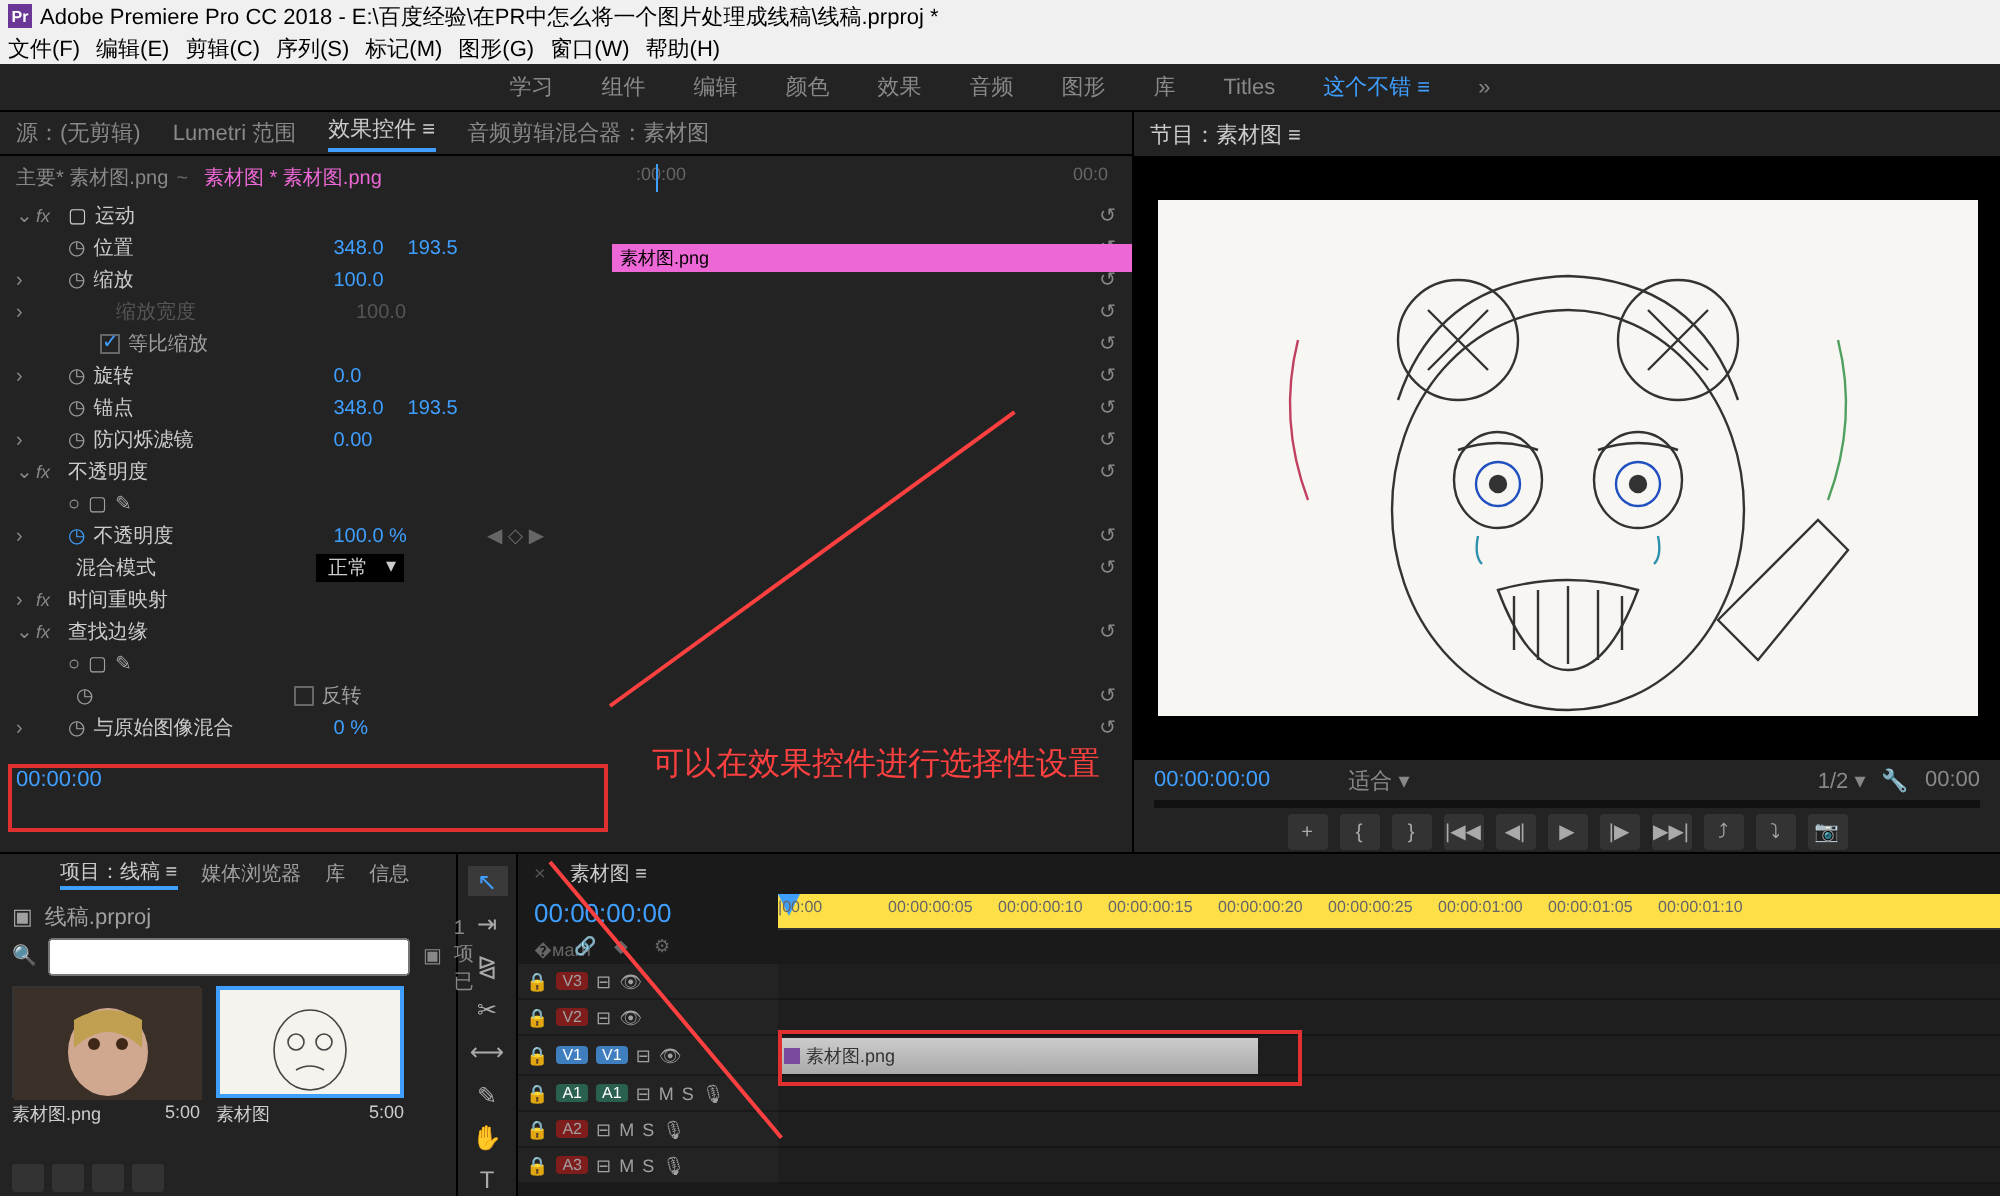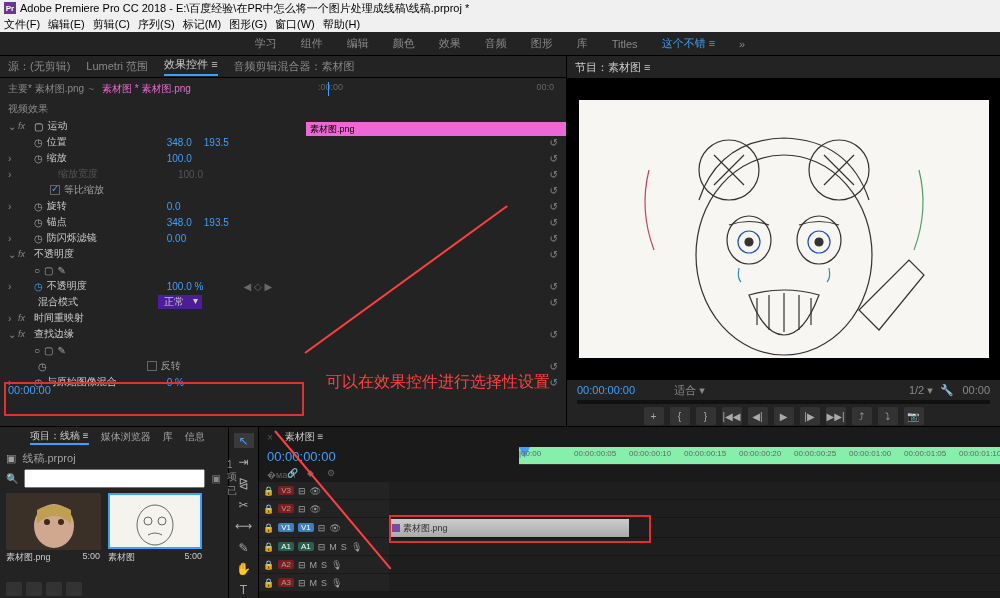--- a/index.html
+++ b/index.html
@@ -63,21 +63,21 @@
 .proj-footer .ico { width: 16px; height: 14px; background: #333; border-radius: 2px; }
 .tools-col { width: 30px; background: #232323; border-right: 1px solid #000; display: flex; flex-direction: column; align-items: center; padding-top: 6px; gap: 6px; }
 .tool { width: 20px; height: 18px; display: flex; align-items: center; justify-content: center; color: #aaa; cursor: pointer; font-size: 12px; }
 .tool.active { background: #3a3a3a; color: #3f9fff; }
 .timeline-panel { flex: 1; background: #1a1a1a; position: relative; }
 .tl-header { height: 20px; display: flex; align-items: center; padding: 0 8px; gap: 12px; font-size: 10px; }
 .tl-header .active { color: #ccc; }
 .tl-tc { color: #3f9fff; font-size: 13px; padding: 2px 8px; }
 .tl-opts { display: flex; gap: 6px; padding: 2px 8px; }
 .tl-opts .opt { width: 14px; height: 12px; color: #666; font-size: 9px; }
-.tl-ruler { height: 18px; background: #86efac; border-bottom: 1px solid #333; position: relative; margin-left: 130px; }
+.tl-ruler { height: 18px; background: #fde047; border-bottom: 1px solid #333; position: relative; }
 .tl-ruler .tick { position: absolute; font-size: 8px; color: #666; top: 2px; }
 .tl-ruler .playhead { position: absolute; left: 0; top: 0; width: 11px; height: 11px; background: #3f9fff; clip-path: polygon(0 0, 100% 0, 50% 100%); }
 .tl-tracks { display: flex; }
 .tl-track-headers { width: 130px; }
 .tl-track-content { flex: 1; position: relative; }
 .track-row { height: 18px; display: flex; align-items: center; background: #232323; border-bottom: 1px solid #1a1a1a; font-size: 9px; padding: 0 4px; gap: 4px; }
 .track-row.v1 { height: 20px; }
 .track-row .tag { background: #7f1d1d; padding: 0 3px; border-radius: 2px; font-size: 8px; }
 .track-row .tag.vactive { background: #3f7fbf; color: #fff; }
 .track-row .tag.aactive { background: #2a6050; color: #fff; }
@@ -134,21 +134,20 @@
       <span style="margin:0 4px;color:#666">~</span>
       <span class="clip-name">素材图 * 素材图.png</span>
       <div class="timeline-mini">
         <span class="tc" style="left:20px">:00:00</span>
         <span class="tc" style="right:4px">00:0</span>
         <div class="playhead"></div>
       </div>
     </div>
     <div class="effect-body">
       <div class="clip-bar">素材图.png</div>
-      <div class="group-title">视频效果</div>
       <div class="effect-row effect-section">
           <span class="toggle">⌄</span>
           <span class="fx">fx</span>
           <span style="margin-right:4px">▢</span>
           <span class="label">运动</span>
           <span class="reset">↺</span>
         </div>
       <div class="effect-row">
           <span class="toggle"></span>
           <span style="width:16px"></span>
@@ -222,21 +221,21 @@
           <span style="width:16px"></span>
           <span style="color:#3f9fff">◷</span>
           <span class="label" style="margin-left:4px">不透明度</span>
           <span class="val">100.0 %</span>
           <span style="margin-left:40px;color:#666">◀ ◇ ▶</span>
           <span class="reset">↺</span>
         </div>
       <div class="effect-row">
           <span style="width:30px"></span>
           <span class="label">混合模式</span>
-          <span style="background:#4c1d95;padding:0 18px 0 6px;color:#ccc;position:relative"><span>正常</span><span style="position:absolute;right:4px">▾</span></span>
+          <span style="background:#000000;padding:0 18px 0 6px;color:#ccc;position:relative"><span>正常</span><span style="position:absolute;right:4px">▾</span></span>
           <span class="reset">↺</span>
         </div>
       <div class="effect-row effect-section">
           <span class="toggle">›</span>
           <span class="fx">fx</span>
           <span class="label">时间重映射</span>
         </div>
       <div class="effect-row effect-section">
           <span class="toggle">⌄</span>
           <span class="fx">fx</span>

